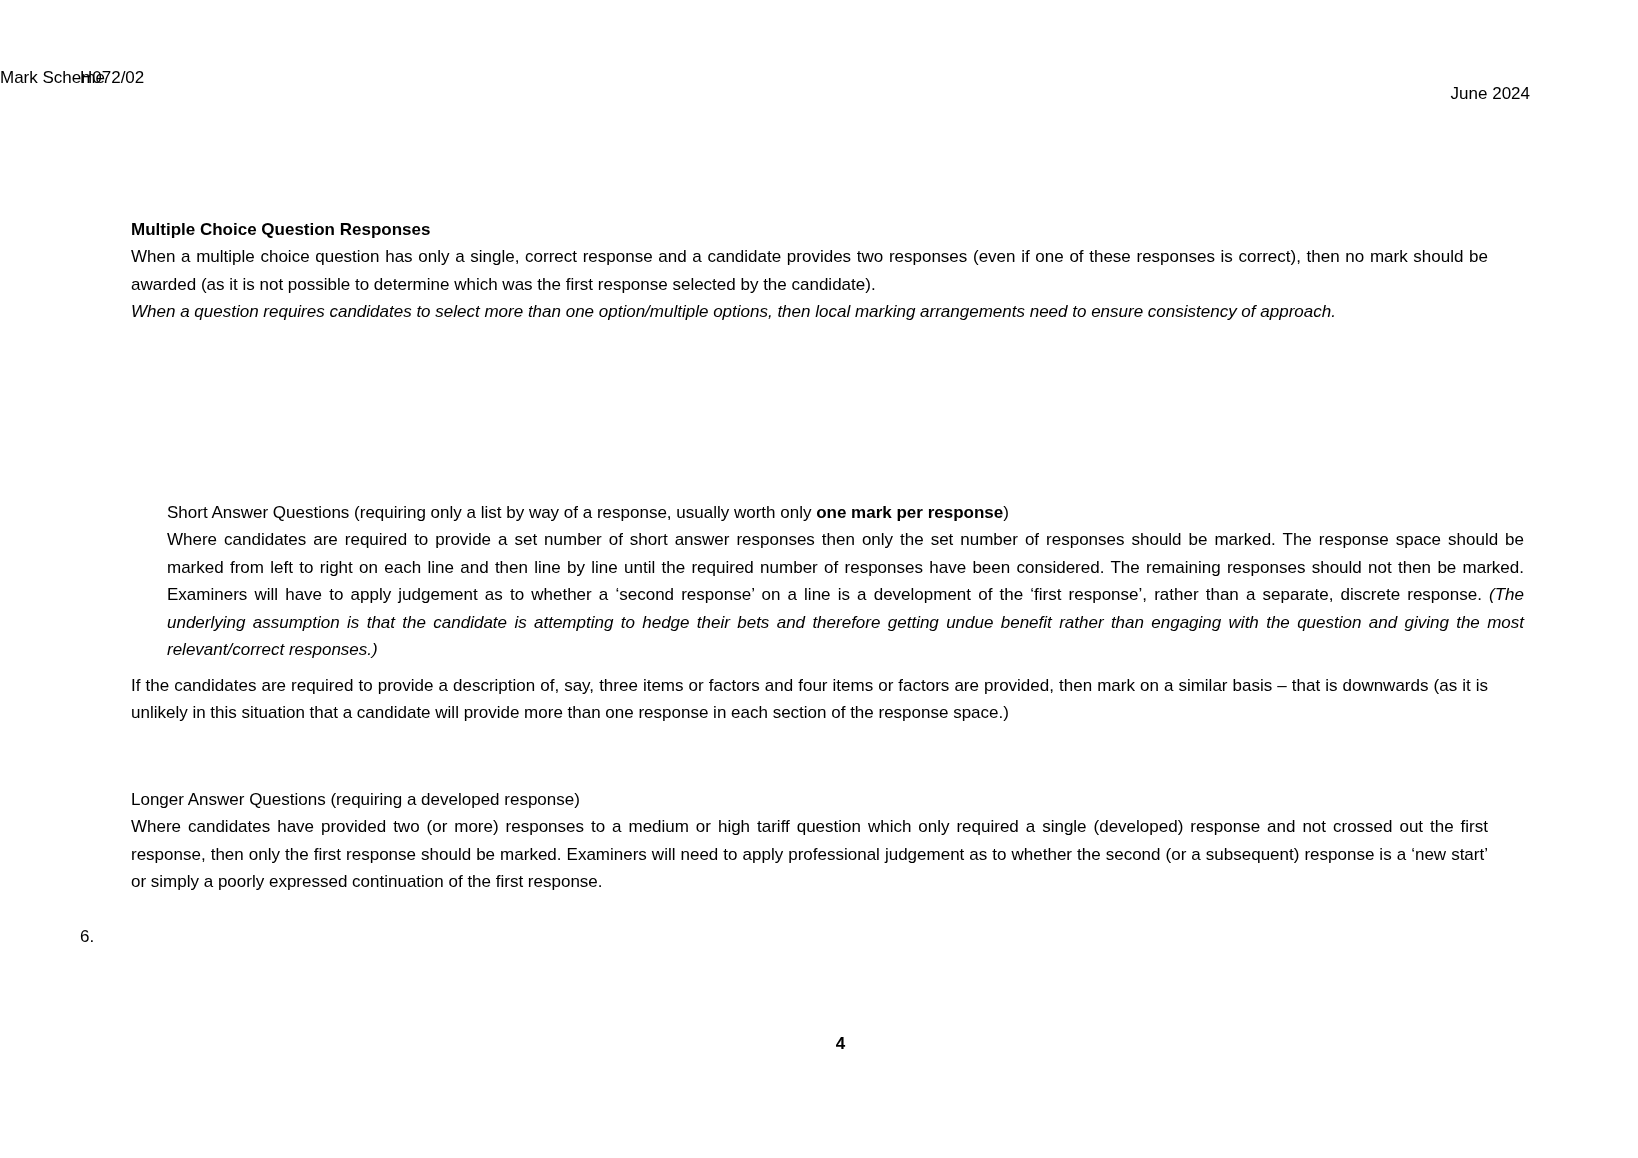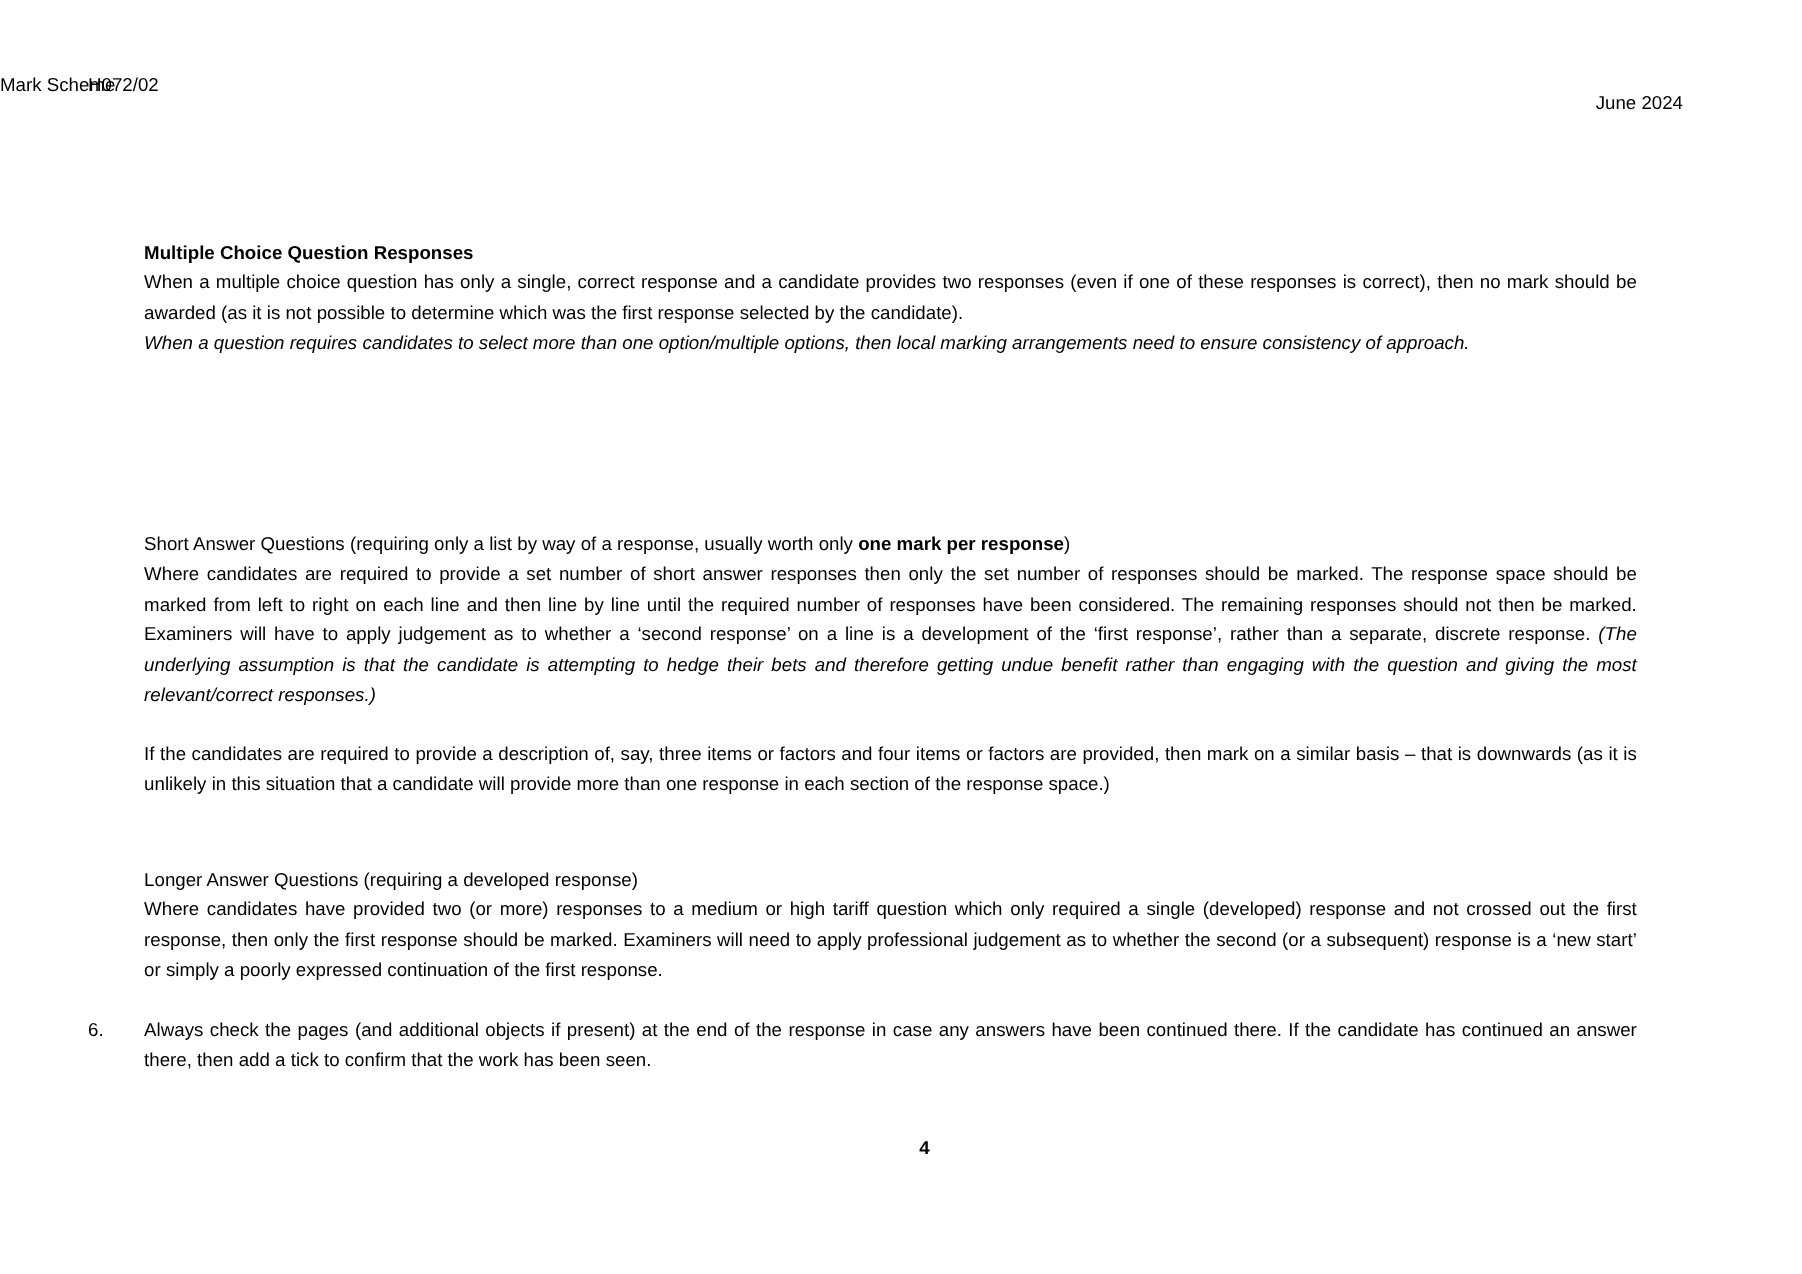--- a/index.html
+++ b/index.html
@@ -25,21 +25,21 @@
     line-height: 27.4px;
     text-align: justify;
   }
   .block p, .block div { margin: 0; padding: 0; }
   .b  { font-weight: bold; }
   .it { font-style: italic; }
 
   #intro        { top: 118px; }
   #mcq          { top: 216px; }
   #contradictory{ top: 386px; }
-  #sa-list      { top: 481px; }
+  #sa-list      { top: 499px; margin-left: 36px; }
   #sa-developed { top: 672px; }
   #longer       { top: 786px; }
   #item6-text   { top: 923px; }
   #item6-num    { position: absolute; top: 923px; left: 80px; line-height: 27.4px; }
   #page-footer  { position: absolute; top: 1034px; left: 0; right: 0; text-align: center; font-weight: bold; }
 </style>
 </head>
 <body>
 
 <div class="page">
@@ -66,17 +66,16 @@
   <div class="block" id="sa-developed">
     <div>If the candidates are required to provide a description of, say, three items or factors and four items or factors are provided, then mark on a similar basis – that is downwards (as it is unlikely in this situation that a candidate will provide more than one response in each section of the response space.)</div>
   </div>
 
   <div class="block" id="longer">
     <div>Longer Answer Questions (requiring a developed response)</div>
     <div>Where candidates have provided two (or more) responses to a medium or high tariff question which only required a single (developed) response and not crossed out the first response, then only the first response should be marked. Examiners will need to apply professional judgement as to whether the second (or a subsequent) response is a ‘new start’ or simply a poorly expressed continuation of the first response.</div>
   </div>
 
   <div id="item6-num">6.</div>
-  <div class="block" id="item6-text">Always check the pages (and additional objects if present) at the end of the response in case any answers have been continued there. If the candidate has continued an answer there, then add a tick to confirm that the work has been seen.</div>
 
   <div id="page-footer">4</div>
 
 </div>
 
 </body></html>

